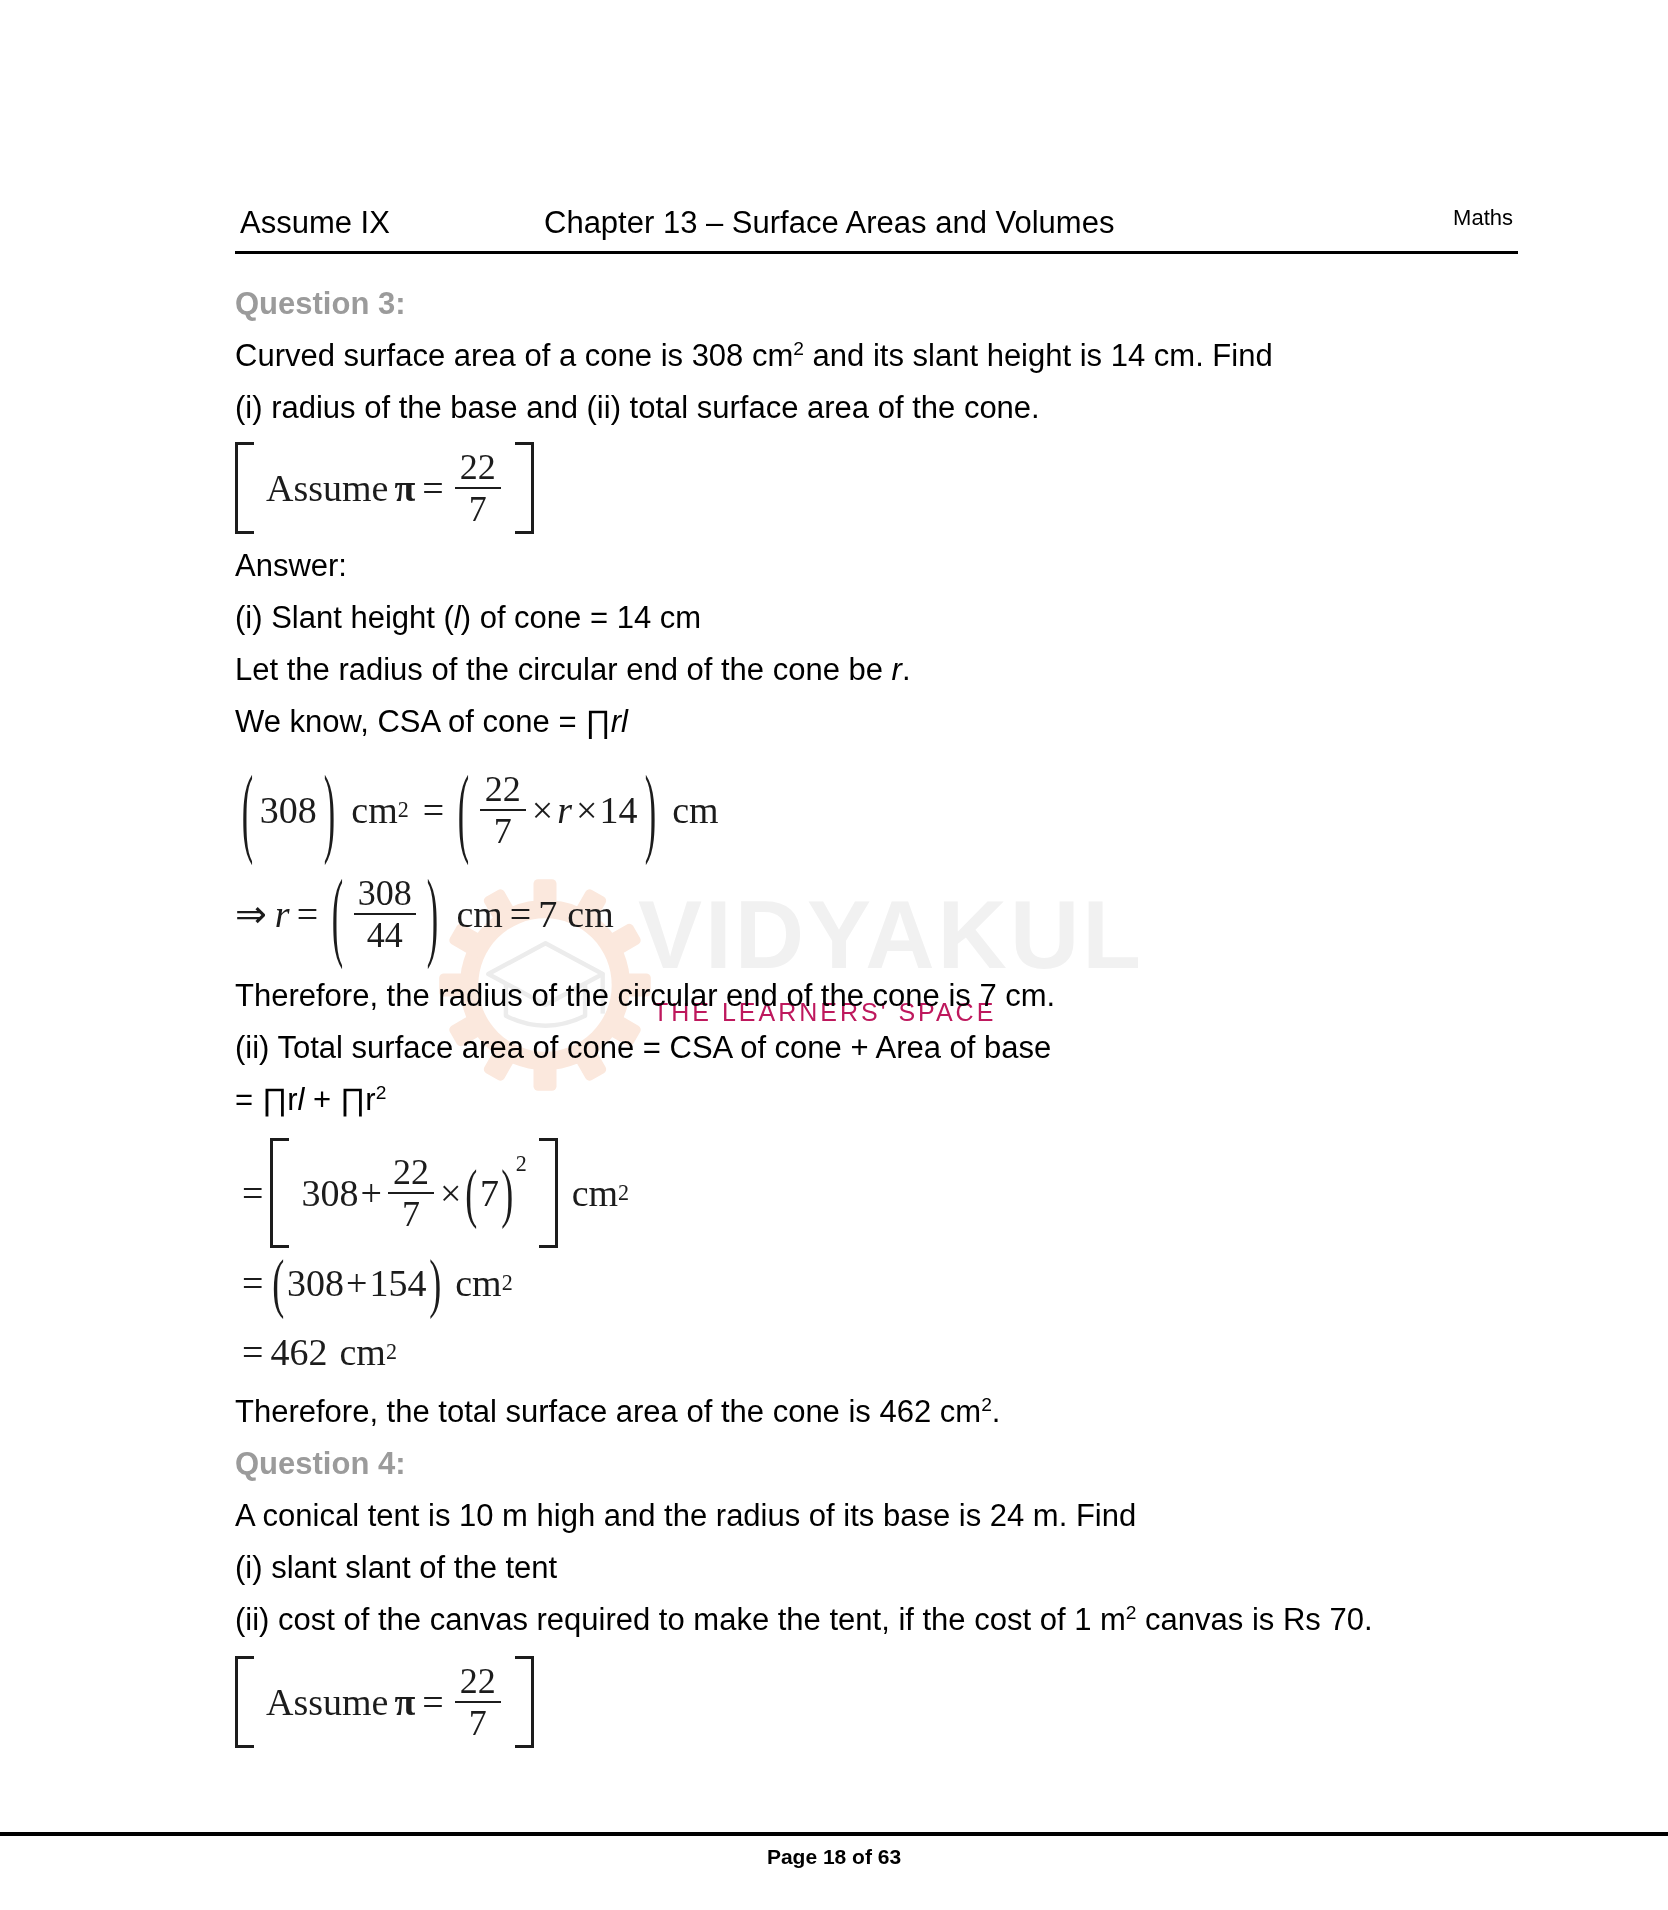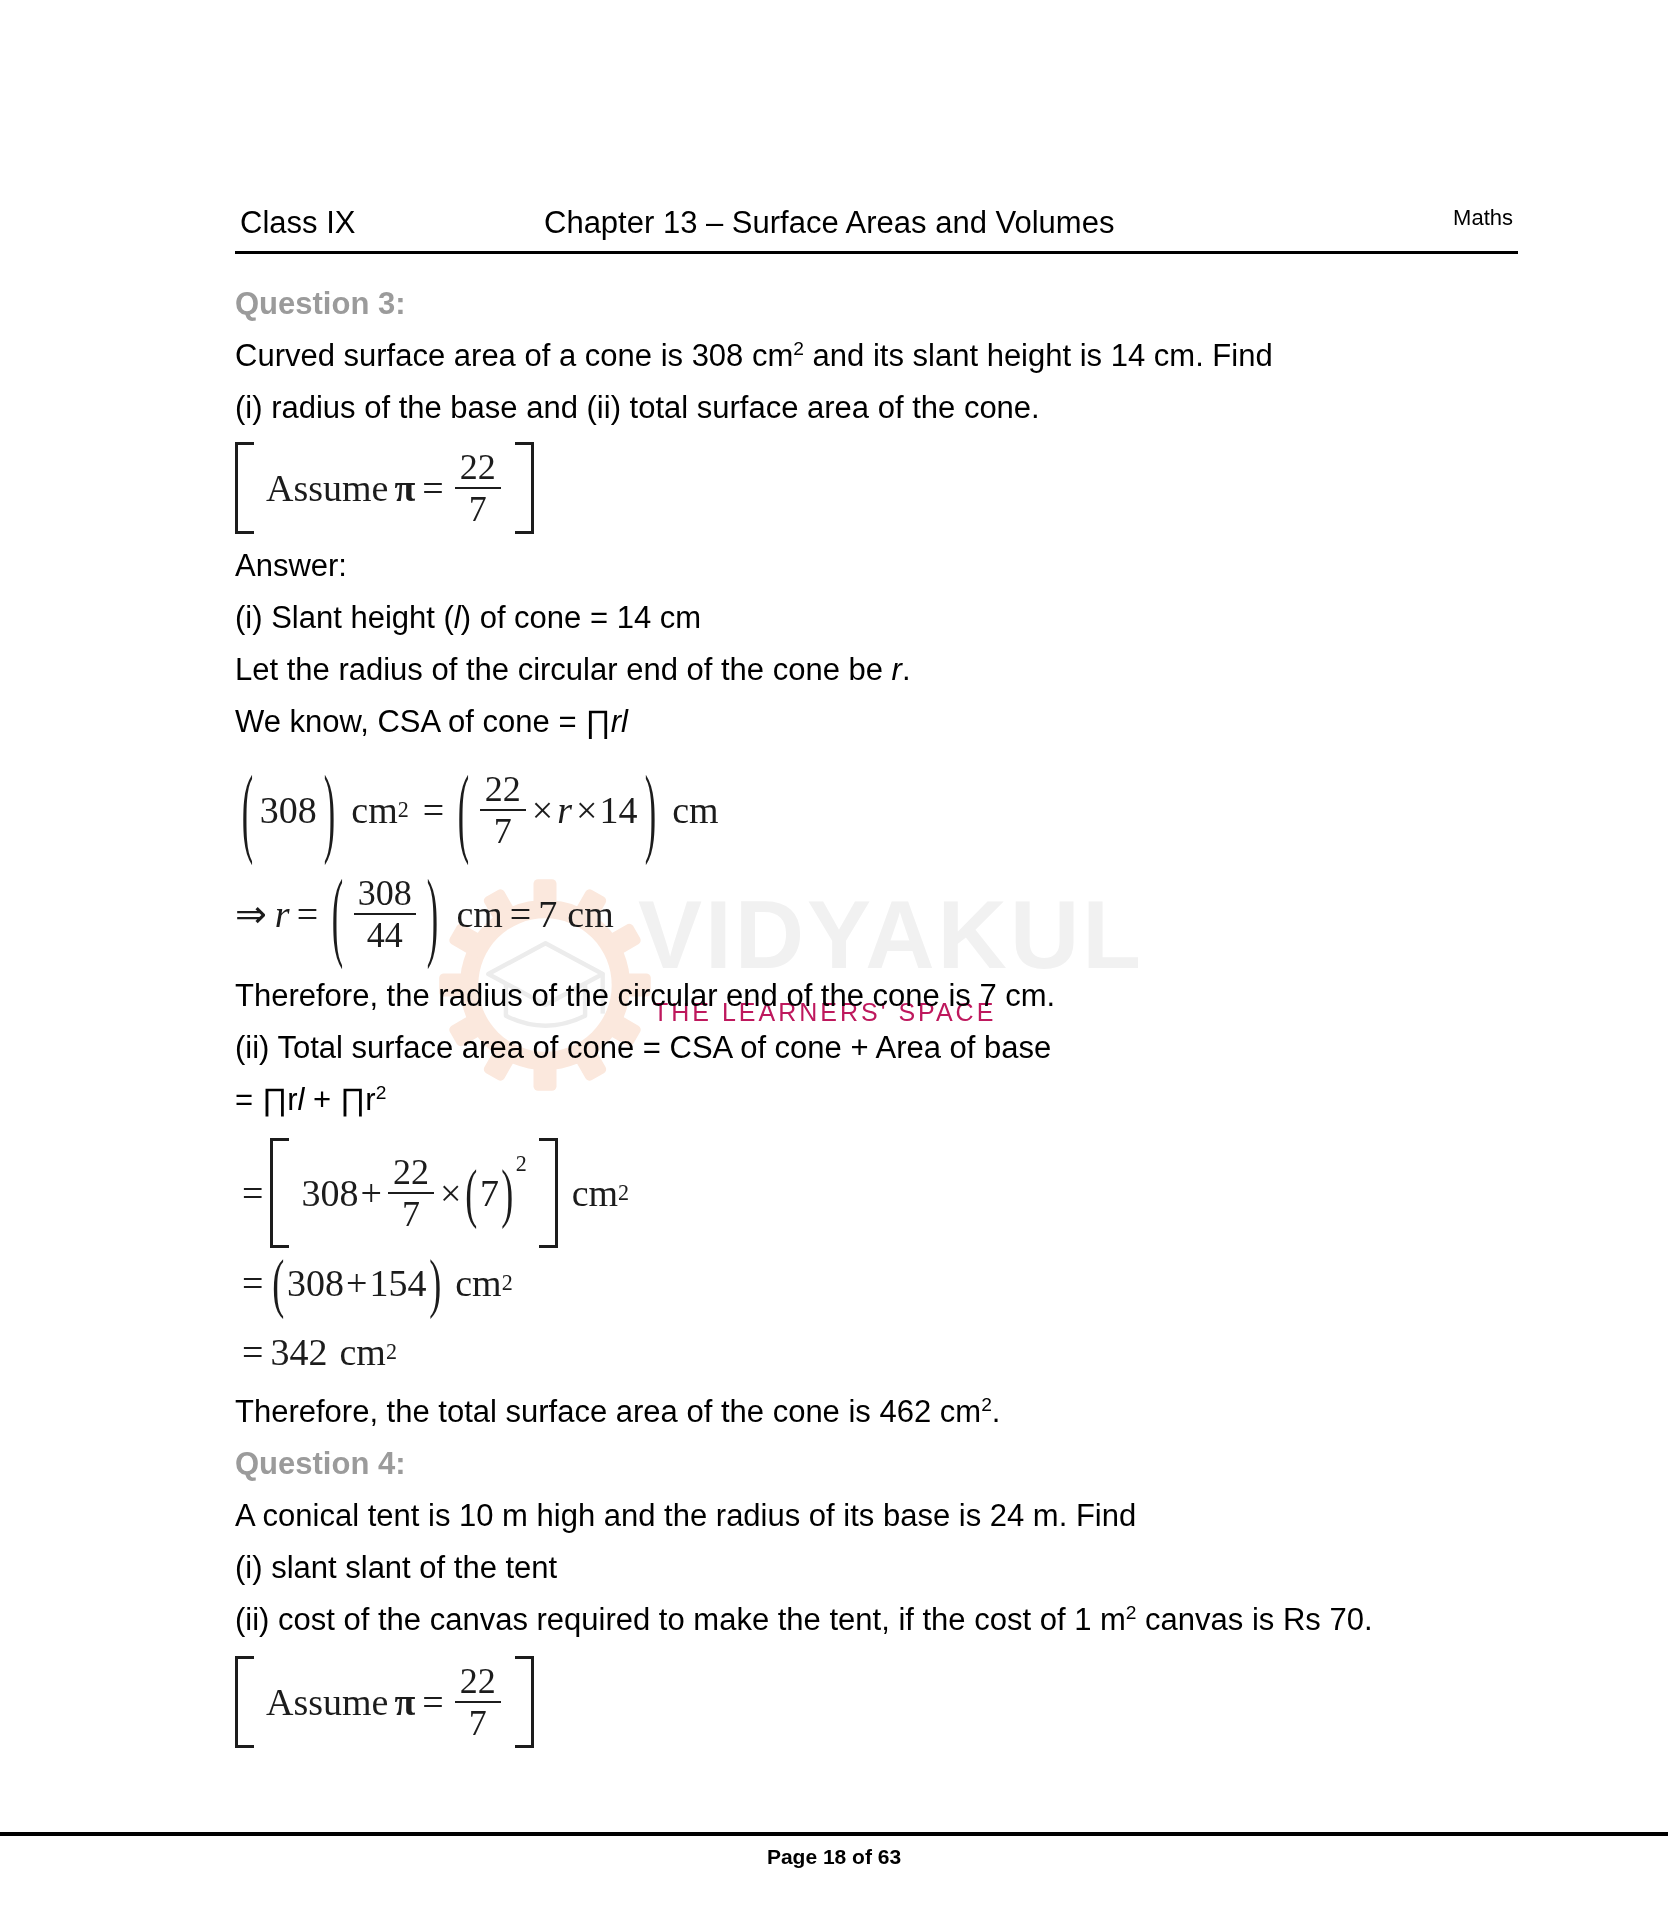--- a/index.html
+++ b/index.html
@@ -261,21 +261,21 @@
         <path d="M24 49 L24 78 Q60 96 96 78 L96 49"></path>
         <path d="M112 40 L112 76"></path>
       </g>
     </svg>
     <div class="wm-word">VIDYAKUL</div>
     <div class="wm-sub">THE LEARNERS' SPACE</div>
   </div>
 
   <div class="header">
     <div class="header-inner">
-      <span class="hdr-left">Class IX</span>
+      <span class="hdr-left">Assume IX</span>
       <span class="hdr-center">Chapter 13 – Surface Areas and Volumes</span>
       <span class="hdr-right">Maths</span>
     </div>
   </div>
 
   <div class="content">
 
     <div class="qlabel">Question 3:</div>
 
     <div class="line">
@@ -385,21 +385,21 @@
       <span>308</span>
       <span class="tight">+</span>
       <span>154</span>
       <span class="paren small">)</span>
       <span style="margin-left:12px;">cm</span>
         <span class="msup">2</span>
     </div>
 
     <div class="math math-row" style="height:68px;">
       <span class="op">=</span>
-      <span>342</span>
+      <span>462</span>
       <span style="margin-left:12px;">cm</span>
         <span class="msup">2</span>
     </div>
 
     <div class="line">
       <span>Therefore, the total surface area of the cone is 462 cm</span><span class="sup">2</span><span>.</span>
     </div>
 
     <div class="qlabel">Question 4:</div>
 

